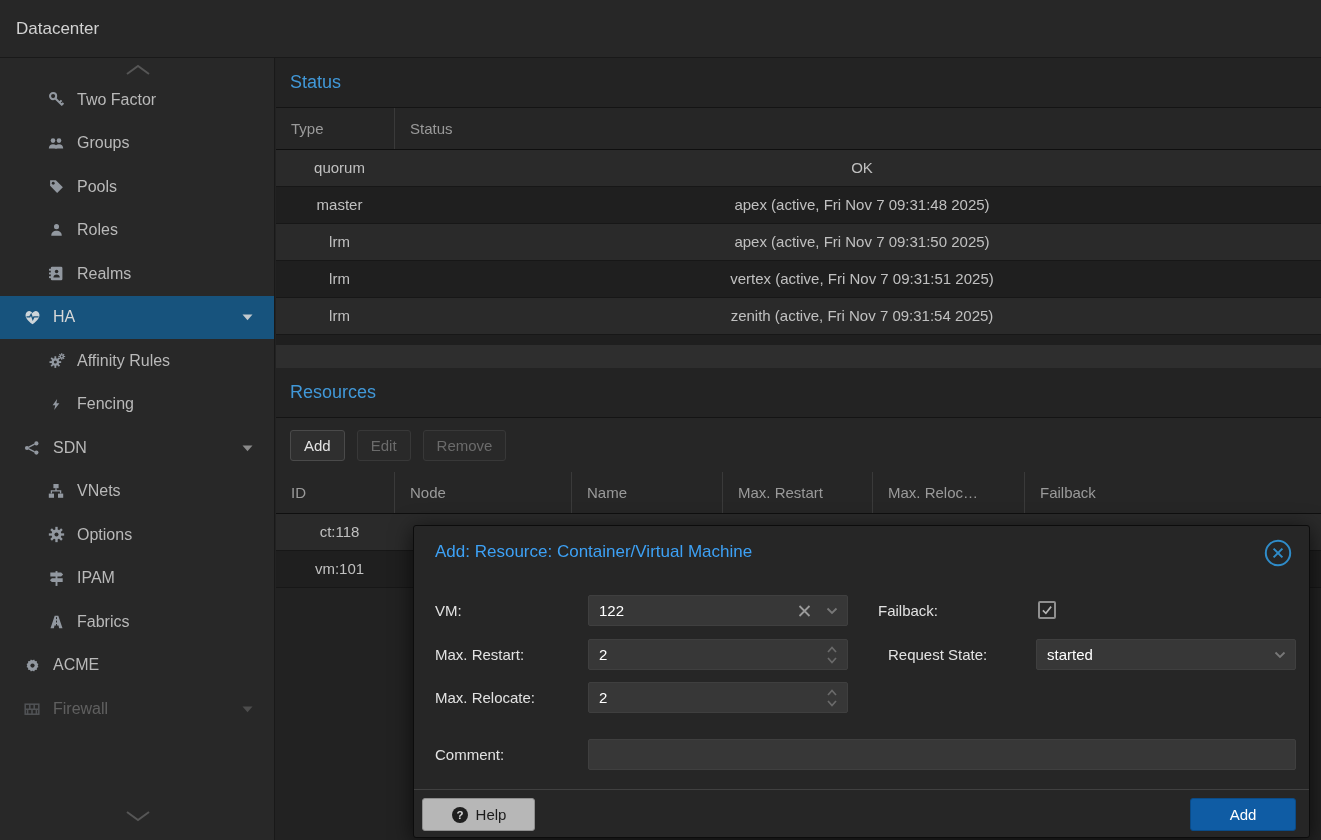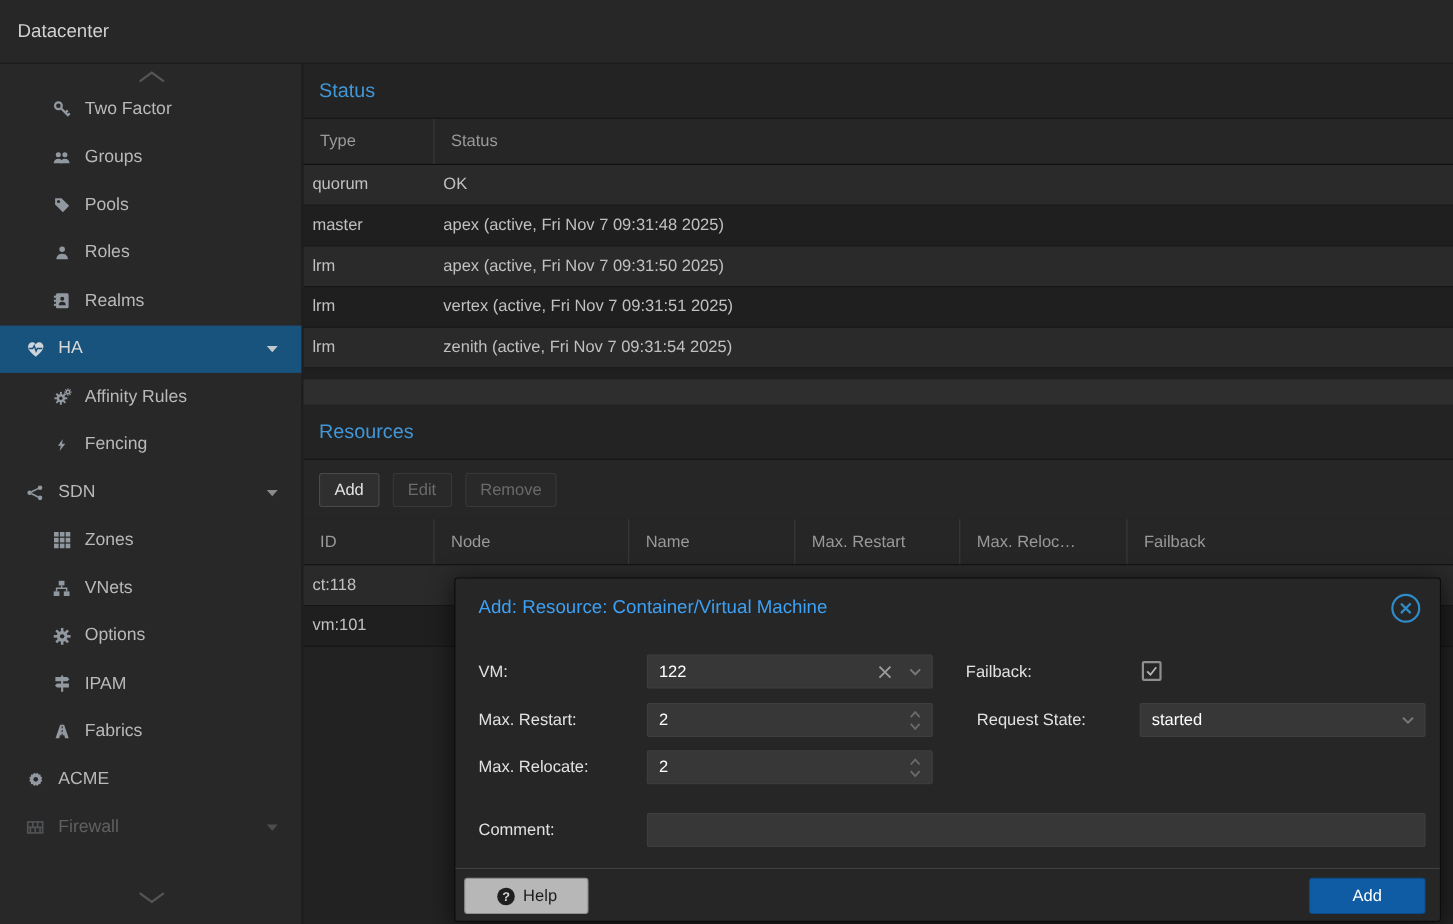--- a/index.html
+++ b/index.html
@@ -44,21 +44,21 @@
 
   .status-panel { position:absolute; left:0; top:0; width:1045px; height:287px; background:#1f1f1f; }
   .thead { display:grid; background:#262626; border-bottom:1px solid #0f0f0f; color:#9a9a9a; }
   .thead .th { line-height:41px; padding-left:15px; border-right:1px solid #3a3a3a;
     white-space:nowrap; overflow:hidden; cursor:pointer; }
   .thead .th:last-child { border-right:none; }
   .status-grid { grid-template-columns:119px 1fr; }
   .res-grid { grid-template-columns:119px 177px 151px 150px 152px 150px 1fr; }
   .trow { display:grid; height:37px; line-height:36px; border-bottom:1px solid #171717;
     color:#c0c0c0; cursor:pointer; }
-  .trow .td { padding-left:8px; white-space:nowrap; overflow:hidden; }
+  .trow .td { padding-left:8px; white-space:nowrap; overflow:hidden;text-align:center; }
   .trow.even { background:#2a2a2a; }
   .trow.odd { background:#1f1f1f; }
 
   .res-panel { position:absolute; left:0; top:310px; width:1045px; height:472px; background:#222; }
   .toolbar { height:54px; background:#262626; display:flex; align-items:center; padding-left:14px; }
   .tb-btn { height:31px; padding:0 13px; margin-right:12px; font-size:15px;
     font-family:inherit; border-radius:3px; cursor:pointer;
     background:#2f2f2f; border:1px solid #4a4a4a; color:#e3e3e3; }
   .tb-btn:disabled { background:#292929; border-color:#383838; color:#6b6b6b; cursor:default; }
 
@@ -209,36 +209,20 @@
             <path d="M4.8 7.1 L10.6 4.2 M4.8 8.9 L10.6 11.8" stroke="currentColor" stroke-width="1.5"></path>
           </svg>
         </span>
         <span class="label">SDN</span>
         <span class="caret"><svg width="11" height="8" viewBox="0 0 11 8">
             <path d="M0.5 1.5 H10.5 L5.5 7.2 Z" fill="currentColor"></path>
           </svg></span>
       </li>
       <li class="sb-item lv1">
         <span class="icon">
-          <svg width="17" height="16" viewBox="0 0 16 16" fill="currentColor">
-            <rect x="0.6" y="0.6" width="4.2" height="4.2"></rect>
-            <rect x="5.9" y="0.6" width="4.2" height="4.2"></rect>
-            <rect x="11.2" y="0.6" width="4.2" height="4.2"></rect>
-            <rect x="0.6" y="5.9" width="4.2" height="4.2"></rect>
-            <rect x="5.9" y="5.9" width="4.2" height="4.2"></rect>
-            <rect x="11.2" y="5.9" width="4.2" height="4.2"></rect>
-            <rect x="0.6" y="11.2" width="4.2" height="4.2"></rect>
-            <rect x="5.9" y="11.2" width="4.2" height="4.2"></rect>
-            <rect x="11.2" y="11.2" width="4.2" height="4.2"></rect>
-          </svg>
-        </span>
-        <span class="label">Zones</span>
-      </li>
-      <li class="sb-item lv1">
-        <span class="icon">
           <svg width="18" height="16" viewBox="0 0 16 16" fill="currentColor">
             <rect x="5.4" y="1" width="5.2" height="4.2"></rect>
             <rect x="0.8" y="10.6" width="5.2" height="4.2"></rect>
             <rect x="10" y="10.6" width="5.2" height="4.2"></rect>
             <path d="M8 5.2 V7.8 M3.4 10.6 V7.8 H12.6 V10.6" stroke="currentColor" stroke-width="1.3" fill="none"></path>
           </svg>
         </span>
         <span class="label">VNets</span>
       </li>
       <li class="sb-item lv1">

